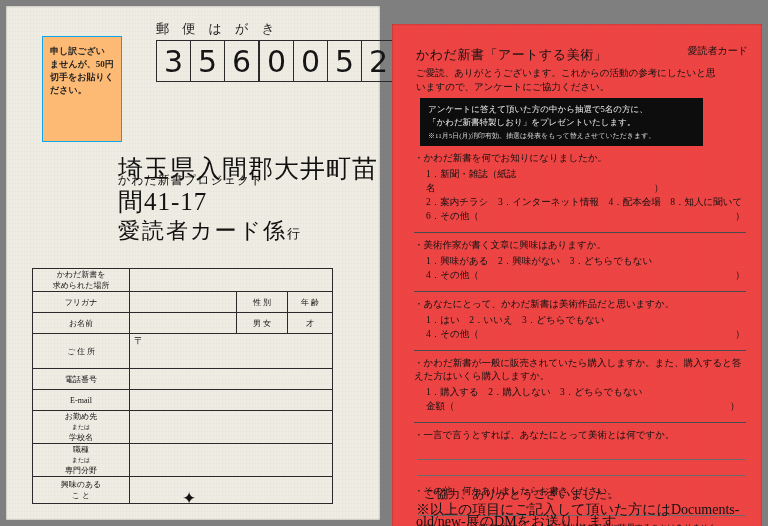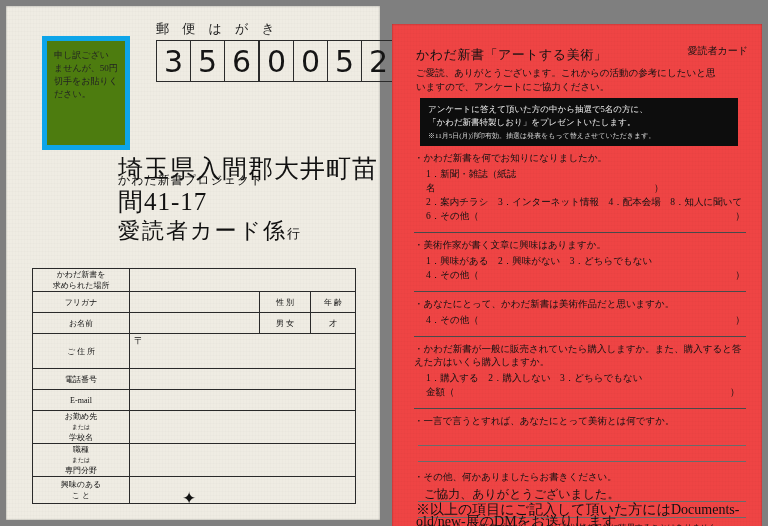--- a/index.html
+++ b/index.html
@@ -41,39 +41,39 @@
   }
   .zipbox .z{
     width:33px;height:40px;border-right:1px solid #2b2b2b;
     display:flex;align-items:center;justify-content:center;
     font-size:30px;font-family:"DejaVu Sans", sans-serif;color:#151515;
   }
   .zipbox .z:last-child{border-right:none;}
   .zipbox .gap{border-right:2px solid #2b2b2b;}
   .stampbox{
     position:absolute;left:36px;top:30px;width:78px;height:104px;
-    border:5px solid #0ea5e9;background:#4d7c0f;
+    border:1px solid #0ea5e9;background:#fdba74;font-weight:bold;
   }
   .stampbox .txt{
     position:absolute;left:7px;top:8px;width:64px;
     font-size:9px;line-height:13px;color:#222;
   }
   .addr1{
     position:absolute;left:112px;top:146px;font-size:25px;color:#111;letter-spacing:1px;
   }
   .addr2{
     position:absolute;left:112px;top:166px;font-size:12px;color:#111;letter-spacing:1px;
   }
   .addr3{
     position:absolute;left:112px;top:210px;font-size:22px;color:#111;letter-spacing:2px;
   }
   .addr3 small{font-size:13px;}
   
   .formtab{
-    position:absolute;left:26px;top:262px;width:324px;
+    position:absolute;left:26px;top:262px;width:301px;
     border-collapse:collapse;font-size:10px;color:#111;
   }
   .formtab td{
     border:1px solid #2a2a2a;height:20px;padding:0 4px;vertical-align:middle;
   }
   .lbl{width:88px;text-align:center;background:transparent;}
   .v{background:transparent;}
   .mini{font-size:8px;}
   .center{text-align:center;}
   .bug{
@@ -83,21 +83,21 @@
   .rtitle{
     position:absolute;left:24px;top:22px;font-size:13px;color:#111;letter-spacing:.5px;
   }
   .rtag{
     position:absolute;right:14px;top:20px;font-size:10px;color:#111;
   }
   .rlead{
     position:absolute;left:24px;top:42px;width:300px;font-size:9.5px;line-height:14px;color:#111;
   }
   .blackbox{
-    position:absolute;left:28px;top:74px;width:318px;height:48px;background:#0d0d0d;color:#f2f2f2;
+    position:absolute;left:28px;top:74px;width:283px;height:48px;background:#0d0d0d;color:#f2f2f2;
     font-size:8.5px;line-height:12.5px;padding:5px 8px;box-sizing:border-box;
   }
   .blackbox .bb3{font-size:7px;color:#d9d9d9;margin-top:2px;}
   .qlist{position:absolute;left:22px;top:128px;width:332px;font-size:9.5px;color:#111;}
   .q{margin-bottom:9px;}
   .qh{margin-bottom:2px;}
   .qa{margin-left:12px;line-height:14px;}
   .rulelong{height:1px;background:#4a4a4a;margin:6px 0;}
   .blanklines{margin-left:4px;}
   .blanklines div{border-bottom:1px solid #6a6a6a;height:15px;}
@@ -209,20 +209,21 @@
 
       <div class="q">
         <div class="qh">・美術作家が書く文章に興味はありますか。</div>
         <div class="qa">1．興味がある　2．興味がない　3．どちらでもない</div>
         <div class="qa">4．その他（　　　　　　　　　　　　　　　　　　　　　　　　　　　）</div>
       </div>
       <div class="rulelong"></div>
 
       <div class="q">
         <div class="qh">・あなたにとって、かわだ新書は美術作品だと思いますか。</div>
+        <div class="qa">1．はい　2．いいえ　3．どちらでもない</div>
         <div class="qa">4．その他（　　　　　　　　　　　　　　　　　　　　　　　　　　　）</div>
       </div>
       <div class="rulelong"></div>
 
       <div class="q">
         <div class="qh">・かわだ新書が一般に販売されていたら購入しますか。また、購入すると答えた方はいくら購入しますか。</div>
         <div class="qa">1．購入する　2．購入しない　3．どちらでもない</div>
         <div class="qa">金額（　　　　　　　　　　　　　　　　　　　　　　　　　　　　　）</div>
       </div>
       <div class="rulelong"></div>

